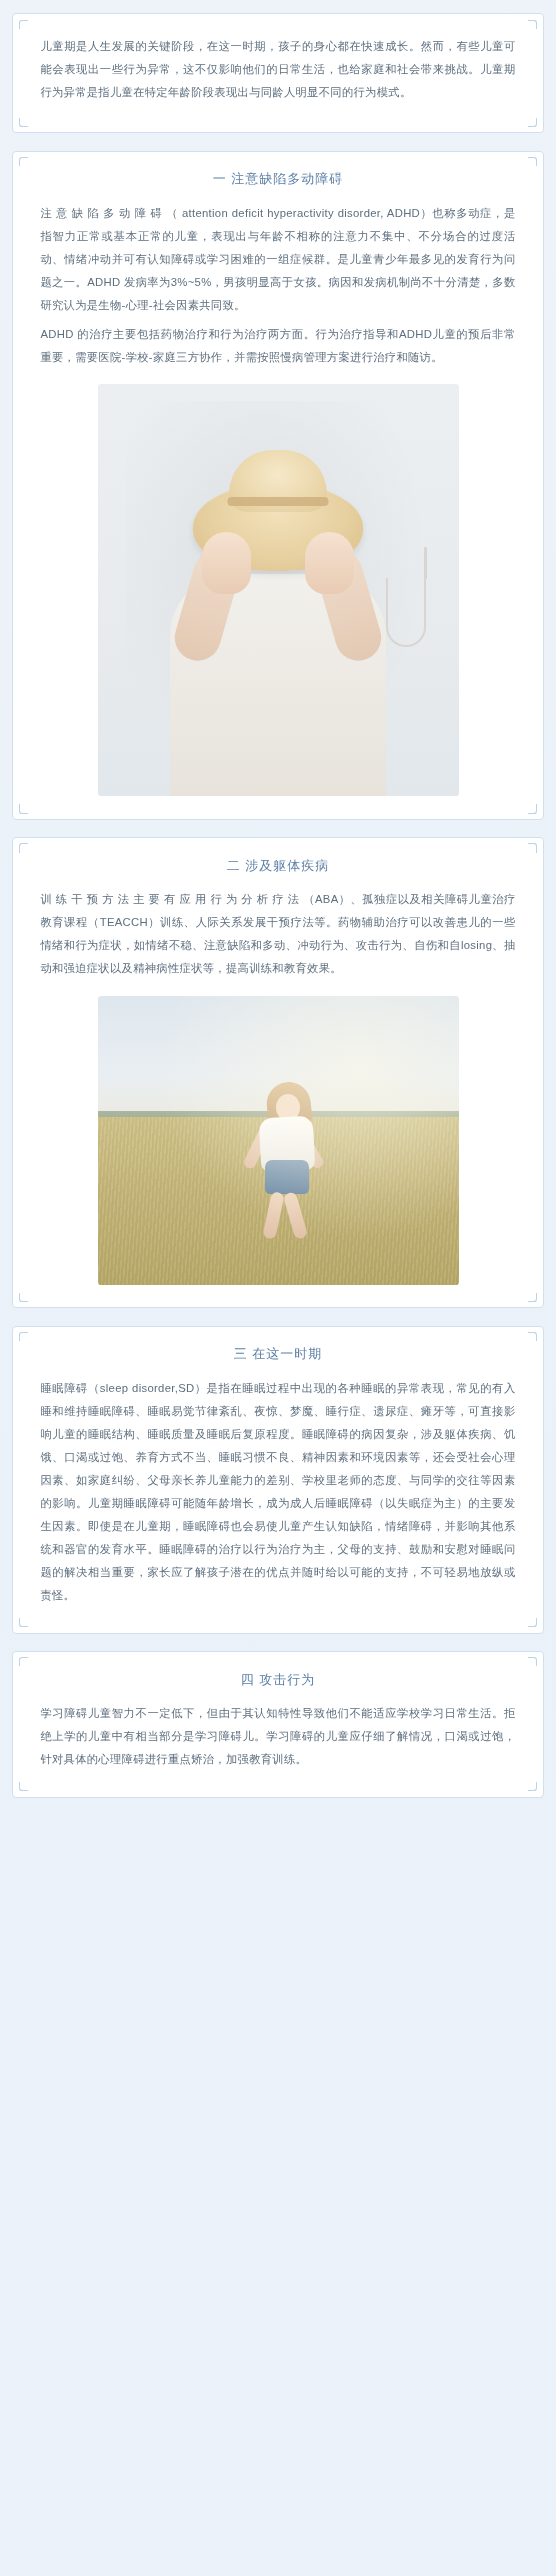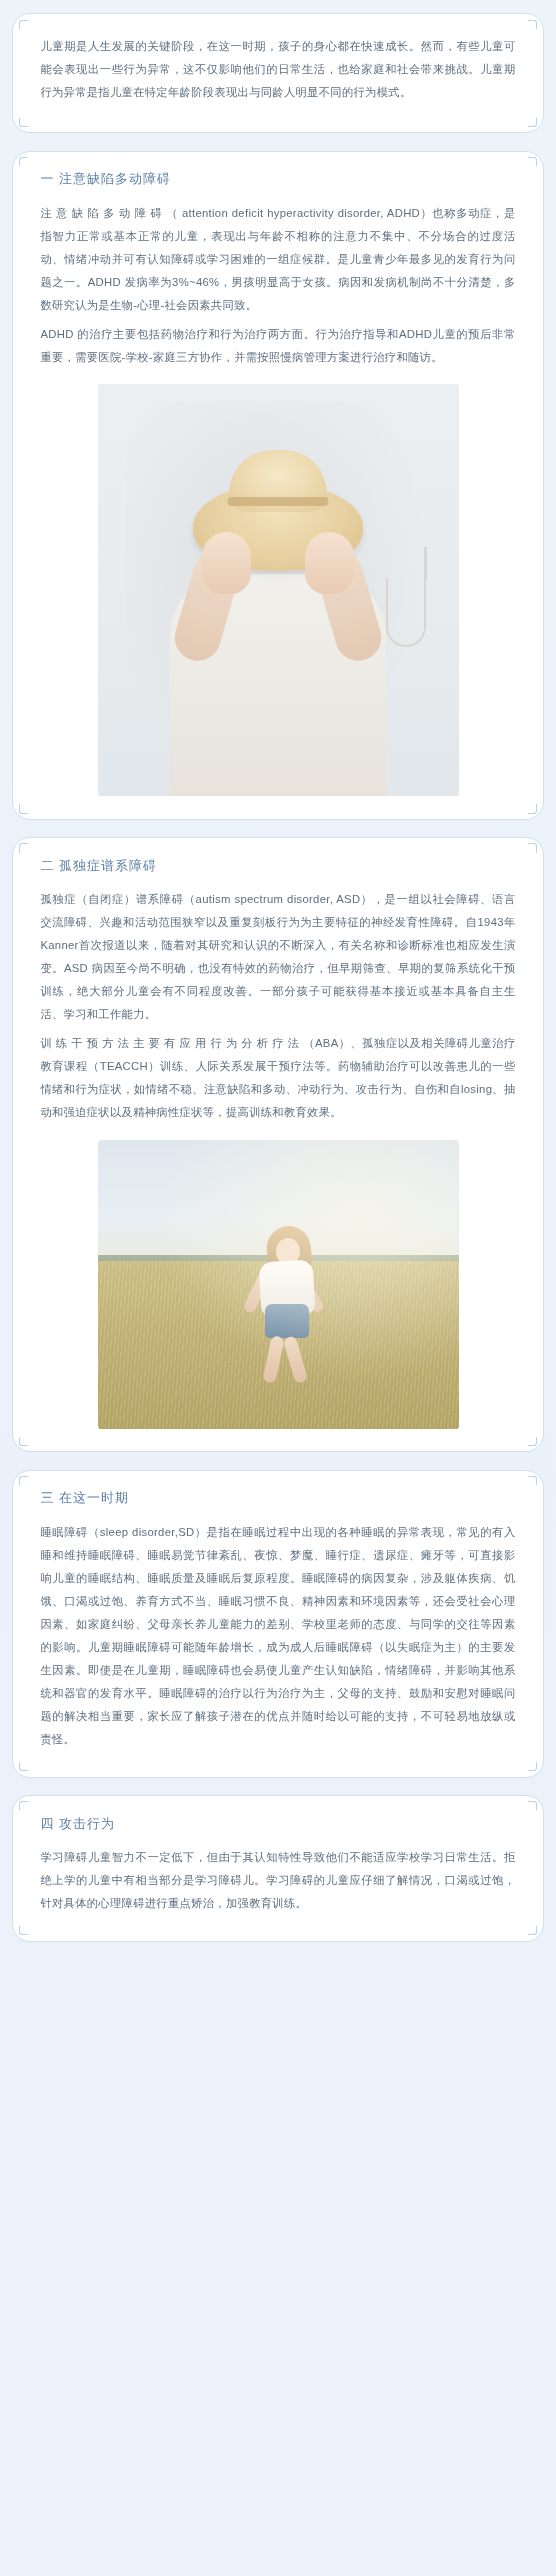--- a/index.html
+++ b/index.html
@@ -17,21 +17,21 @@
     min-height: 3704px;
     box-sizing: border-box;
     padding: 13.4px 12.4px 20.6px 12.4px;
     background: linear-gradient(180deg, #eef3f9 0%, #eaf1f8 40%, #edf2f8 100%);
   }
   
   .card {
     position: relative;
     background: #ffffff;
     border: 1px solid #cfe0f0;
-    border-radius: 18px;
+    border-radius: 4px;
     box-sizing: border-box;
     padding: 17.5px 27px 20.6px 27px;
     margin-bottom: 17.5px;
   }
   .card.intro {
     padding-top: 20.6px;
     padding-bottom: 23px;
   }
   
   .corner {
@@ -39,20 +39,21 @@
     width: 8.2px;
     height: 8.2px;
     border: 0 solid #b9d3ea;
   }
   .corner.tl { top: 5.2px; left: 5.2px; border-top-width: 1.5px; border-left-width: 1.5px; border-radius: 3.1px 0 0 0; }
   .corner.tr { top: 5.2px; right: 5.2px; border-top-width: 1.5px; border-right-width: 1.5px; border-radius: 0 3.1px 0 0; }
   .corner.bl { bottom: 5.2px; left: 5.2px; border-bottom-width: 1.5px; border-left-width: 1.5px; border-radius: 0 0 0 3.1px; }
   .corner.br { bottom: 5.2px; right: 5.2px; border-bottom-width: 1.5px; border-right-width: 1.5px; border-radius: 0 0 3.1px 0; }
 
   .section-title {
+    text-align: center;
     font-size: 13px;
     letter-spacing: 1px;
     color: #5b7fa6;
     margin: 1px 0 13.4px 0;
     font-weight: normal;
   }
   .para {
     font-size: 11.3px;
     line-height: 23px;
     text-align: justify;
@@ -233,21 +234,21 @@
     <p class="para">儿童期是人生发展的关键阶段，在这一时期，孩子的身心都在快速成长。然而，有些儿童可能会表现出一些行为异常，这不仅影响他们的日常生活，也给家庭和社会带来挑战。儿童期行为异常是指儿童在特定年龄阶段表现出与同龄人明显不同的行为模式。</p>
   </div>
 
   <div class="card">
     <span class="corner tl"></span>
     <span class="corner tr"></span>
     <span class="corner bl"></span>
     <span class="corner br"></span>
 
     <h2 class="section-title">一 注意缺陷多动障碍</h2>
-    <p class="para">注 意 缺 陷 多 动 障 碍 （ attention deficit hyperactivity disorder, ADHD）也称多动症，是指智力正常或基本正常的儿童，表现出与年龄不相称的注意力不集中、不分场合的过度活动、情绪冲动并可有认知障碍或学习困难的一组症候群。是儿童青少年最多见的发育行为问题之一。ADHD 发病率为3%~46%，男孩明显高于女孩。病因和发病机制尚不十分清楚，多数研究认为是生物-心理-社会因素共同致。</p>
+    <p class="para">注 意 缺 陷 多 动 障 碍 （ attention deficit hyperactivity disorder, ADHD）也称多动症，是指智力正常或基本正常的儿童，表现出与年龄不相称的注意力不集中、不分场合的过度活动、情绪冲动并可有认知障碍或学习困难的一组症候群。是儿童青少年最多见的发育行为问题之一。ADHD 发病率为3%~5%，男孩明显高于女孩。病因和发病机制尚不十分清楚，多数研究认为是生物-心理-社会因素共同致。</p>
     <p class="para">ADHD 的治疗主要包括药物治疗和行为治疗两方面。行为治疗指导和ADHD儿童的预后非常重要，需要医院-学校-家庭三方协作，并需按照慢病管理方案进行治疗和随访。</p>
 
     <div class="photo p1">
       <span class="wall"></span>
       <span class="shadow"></span>
       <span class="body"></span>
       <span class="arm-l"></span>
       <span class="arm-r"></span>
       <span class="hat"></span>
       <span class="hat-crown"></span>
@@ -257,22 +258,21 @@
       <span class="hook"></span>
     </div>
   </div>
 
   <div class="card">
     <span class="corner tl"></span>
     <span class="corner tr"></span>
     <span class="corner bl"></span>
     <span class="corner br"></span>
 
-    <h2 class="section-title">二 孤独症谱系障碍</h2>
-    <p class="para">孤独症（自闭症）谱系障碍（autism spectrum disorder, ASD），是一组以社会障碍、语言交流障碍、兴趣和活动范围狭窄以及重复刻板行为为主要特征的神经发育性障碍。自1943年Kanner首次报道以来，随着对其研究和认识的不断深入，有关名称和诊断标准也相应发生演变。ASD 病因至今尚不明确，也没有特效的药物治疗，但早期筛查、早期的复筛系统化干预训练，绝大部分儿童会有不同程度改善。一部分孩子可能获得基本接近或基本具备自主生活、学习和工作能力。</p>
+    <h2 class="section-title">二 涉及躯体疾病</h2>
     <p class="para">训 练 干 预 方 法 主 要 有 应 用 行 为 分 析 疗 法 （ABA）、孤独症以及相关障碍儿童治疗教育课程（TEACCH）训练、人际关系发展干预疗法等。药物辅助治疗可以改善患儿的一些情绪和行为症状，如情绪不稳、注意缺陷和多动、冲动行为、攻击行为、自伤和自losing、抽动和强迫症状以及精神病性症状等，提高训练和教育效果。</p>
 
     <div class="photo p2">
       <span class="sky"></span>
       <span class="treeline"></span>
       <span class="field"></span>
       <span class="girl-hair"></span>
       <span class="girl-face"></span>
       <span class="arm-a"></span>
       <span class="arm-b"></span>

